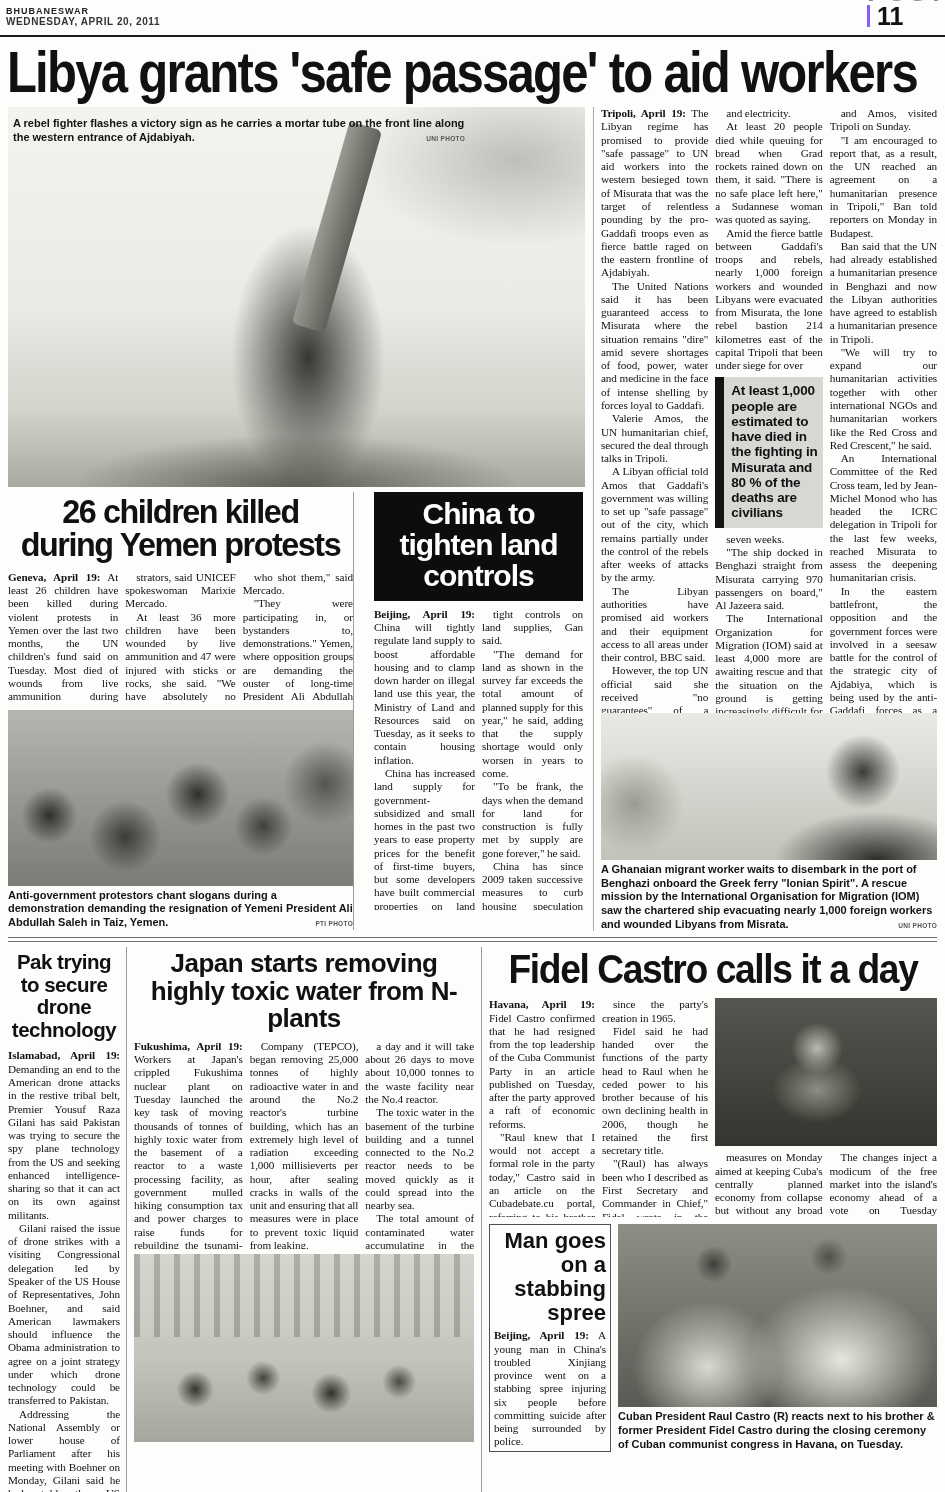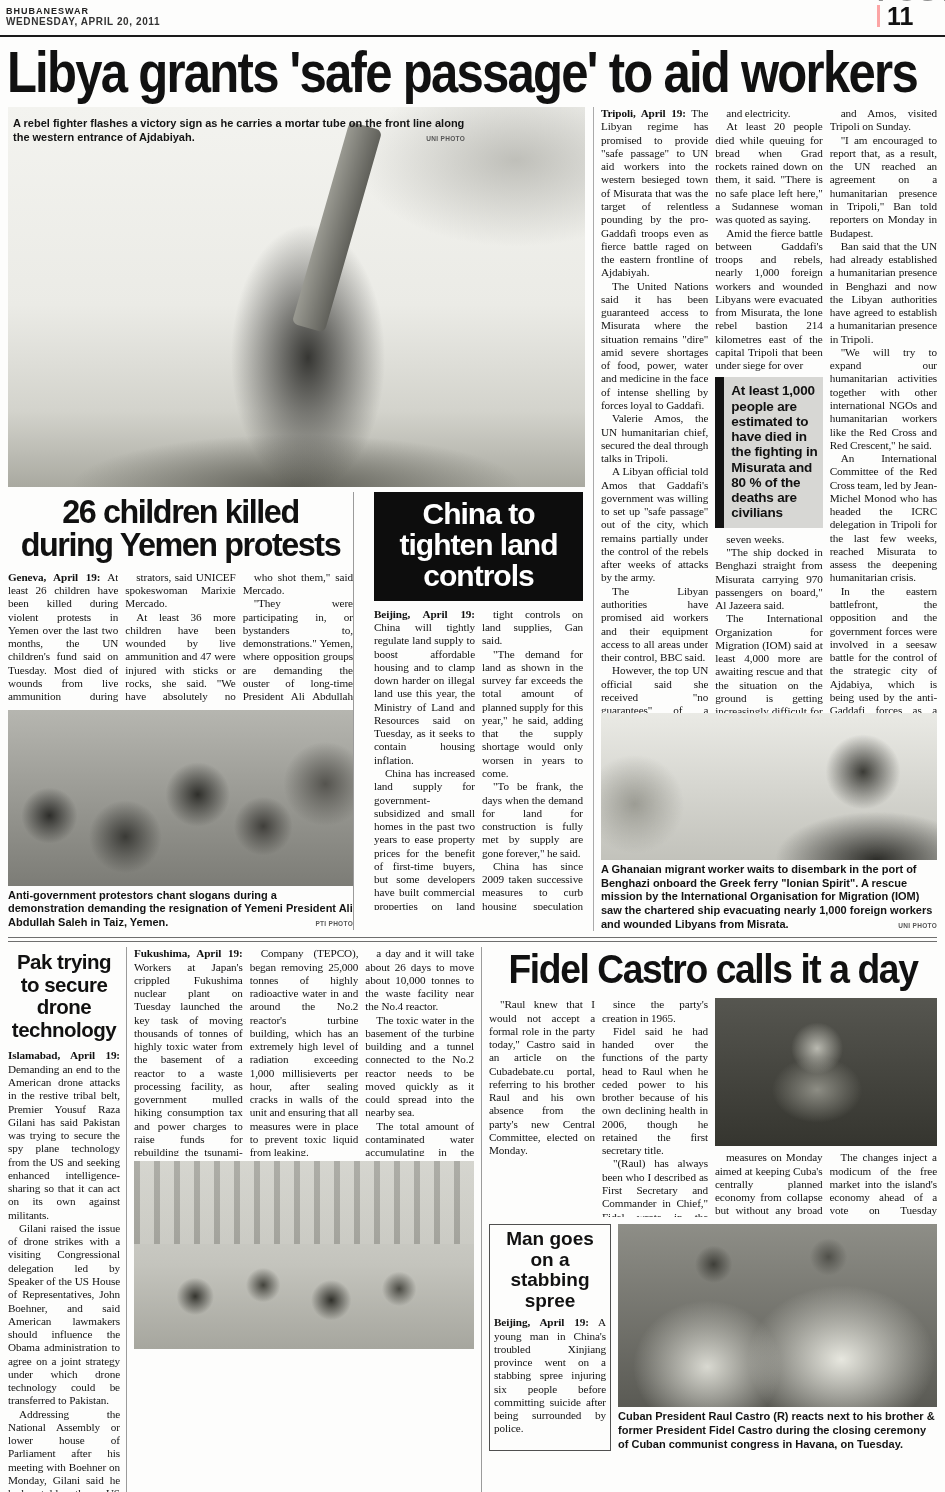--- a/index.html
+++ b/index.html
@@ -15,21 +15,21 @@
   .city-label { font-size:9px; letter-spacing:1px; color:#222; }
   .date-label { font-size:10px; letter-spacing:.6px; color:#333;text-align:center; }
   .masthead { display:flex; align-items:baseline;flex-direction:column; }
   .orissa { font-family:"Liberation Serif", serif; font-style:italic; font-weight:bold;
     font-size:30px; line-height:.9; position:relative; }
   .red-dot { position:absolute; width:6px; height:6px; border-radius:50%;
     background:#d32011; top:3px; left:37px; }
   .post { font-family:"Liberation Sans", sans-serif; font-weight:800; font-size:28px;
     color:#8f8f8f; margin-left:1px; line-height:.9; letter-spacing:.5px; }
   .pageno { font-family:"Liberation Sans", sans-serif; font-weight:800; font-size:25px;
-    border-left:3px solid #fca5a5; padding-left:7px; margin-left:22px; line-height:.9; }
+    border-left:3px solid #8b5cf6; padding-left:7px; margin-left:12px; line-height:.9; }
   
   .banner { position:relative; height:64px; border-bottom:5px solid #141414; overflow:hidden; background:#fff; }
   .dots { position:absolute; top:5px; bottom:5px; left:0; right:0;
     background-image:radial-gradient(circle, #9a9a9a 2.1px, rgba(0,0,0,0) 2.7px);
     background-size:13px 13px; }
   .dots-light { -webkit-mask-image:linear-gradient(to right, rgba(0,0,0,.30) 0%, rgba(0,0,0,.55) 40%, #000 78%);
     mask-image:linear-gradient(to right, rgba(0,0,0,.30) 0%, rgba(0,0,0,.55) 40%, #000 78%); }
   .dots-dark { background-image:radial-gradient(circle, #161616 3.2px, rgba(0,0,0,0) 3.8px);
     -webkit-mask-image:linear-gradient(to right, transparent 0%, transparent 62%, rgba(0,0,0,.75) 82%, #000 100%);
     mask-image:linear-gradient(to right, transparent 0%, transparent 62%, rgba(0,0,0,.75) 82%, #000 100%); }
@@ -126,22 +126,22 @@
   .castro-head { text-align:center; font-family:"Liberation Sans", sans-serif; font-weight:800;
     font-size:40px; line-height:1; letter-spacing:-1.5px; transform:scaleX(.93);
     transform-origin:center; margin:2px 0 9px; }
   .castro-cols { display:flex; gap:7px; height:219px; overflow:hidden; }
   .castro-c1, .castro-c2 { width:106px; overflow:hidden; }
   .castro-right { flex:1; display:flex; flex-direction:column; }
   .castro-right-cols { display:flex; gap:7px; flex:1; overflow:hidden; }
   .castro-right-cols .col { overflow:hidden; }
   .castro-bottom { display:flex; gap:7px; margin-top:7px; }
   .stab-block { width:122px; border:1px solid #4f4f4f; padding:4px 4px 2px; }
-  .stab-head { text-align:center; font-family:"Liberation Sans", sans-serif; font-weight:700;
-    font-size:19px; line-height:1.08; margin-bottom:5px; }
+  .stab-head { text-align:right; font-family:"Liberation Sans", sans-serif; font-weight:700;
+    font-size:22px; line-height:1.08; margin-bottom:5px; }
   .castro-photo-wrap { flex:1; }
   .castro-caption { margin-top:3px; }
 </style>
 </head>
 <body>
 
 <div class="page">
 
   <header class="topbar">
     <div class="dateline-block">
@@ -276,20 +276,21 @@
       <h2 class="pak-head">Pak trying to secure drone technology</h2>
       <p class="lead"><strong class="dl">Islamabad, April 19:</strong> <span>Demanding an end to the American drone attacks in the restive tribal belt, Premier Yousuf Raza Gilani has said Pakistan was trying to secure the spy plane technology from the US and seeking enhanced intelligence-sharing so that it can act on its own against militants.</span></p>
       <div>
           <p>Gilani raised the issue of drone strikes with a visiting Congressional delegation led by Speaker of the US House of Representatives, John Boehner, and said American lawmakers should influence the Obama administration to agree on a joint strategy under which drone technology could be transferred to Pakistan.</p>
           <p>Addressing the National Assembly or lower house of Parliament after his meeting with Boehner on Monday, Gilani said he had told the US delegation about growing unrest among the public due to the missile strikes by the CIA-operated spy planes.</p>
         </div>
 
     </div>
 
     <div class="japan-col story">
+      <h2 class="japan-head">Japan starts removing highly toxic water from N-plants</h2>
       <div class="cols japan-cols">
         <div class="col">
           <p class="lead"><strong class="dl">Fukushima, April 19:</strong> <span>Workers at Japan's crippled Fukushima nuclear plant on Tuesday launched the key task of moving thousands of tonnes of highly toxic water from the basement of a reactor to a waste processing facility, as government mulled hiking consumption tax and power charges to raise funds for rebuilding the tsunami-hit northeast.</span></p>
 
         </div>
         <div class="col">
           <div>
               <p>Company (TEPCO), began removing 25,000 tonnes of highly radioactive water in and around the No.2 reactor's turbine building, which has an extremely high level of radiation exceeding 1,000 millisieverts per hour, after sealing cracks in walls of the unit and ensuring that all measures were in place to prevent toxic liquid from leaking.</p>
             </div>
         </div>
@@ -303,20 +304,21 @@
         </div>
       </div>
       <div class="photo photo-school"></div>
 
     </div>
 
     <div class="castro-col story">
       <h2 class="castro-head">Fidel Castro calls it a day</h2>
       <div class="castro-cols">
         <div class="castro-c1">
+          <p class="lead"><strong class="dl">Havana, April 19:</strong> <span>Fidel Castro confirmed that he had resigned from the top leadership of the Cuba Communist Party in an article published on Tuesday, after the party approved a raft of economic reforms.</span></p>
           <div>
               <p>"Raul knew that I would not accept a formal role in the party today," Castro said in an article on the Cubadebate.cu portal, referring to his brother Raul and his own absence from the party's new Central Committee, elected on Monday.</p>
             </div>
         </div>
         <div class="castro-c2">
           <div>
               <p>since the party's creation in 1965.</p>
               <p>Fidel said he had handed over the functions of the party head to Raul when he ceded power to his brother because of his own declining health in 2006, though he retained the first secretary title.</p>
               <p>"(Raul) has always been who I described as First Secretary and Commander in Chief," Fidel wrote in the article.</p>
             </div>

